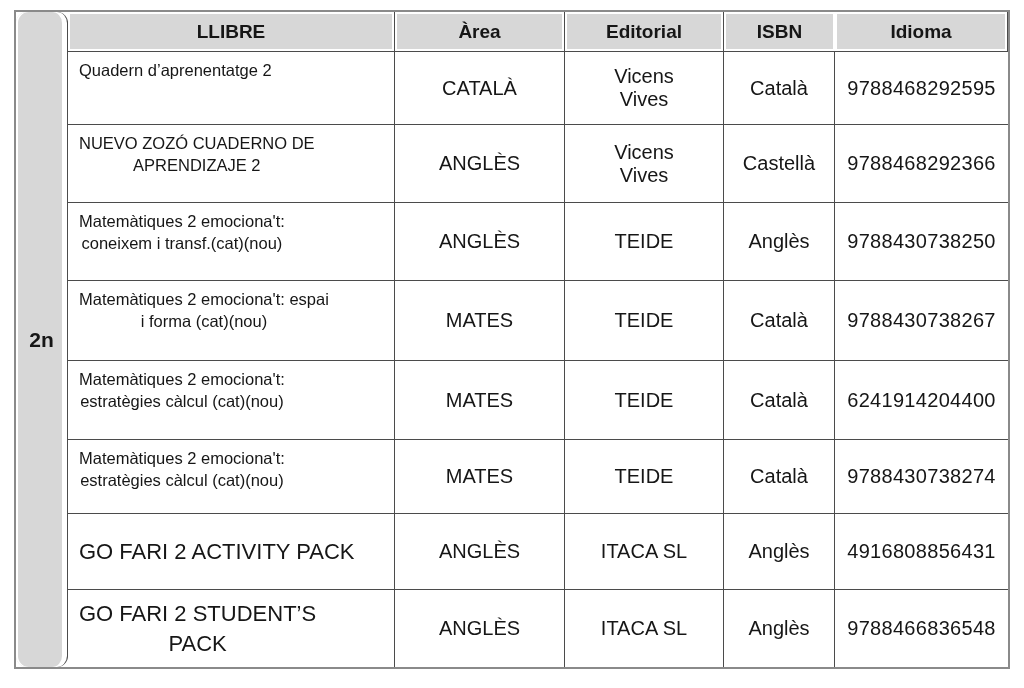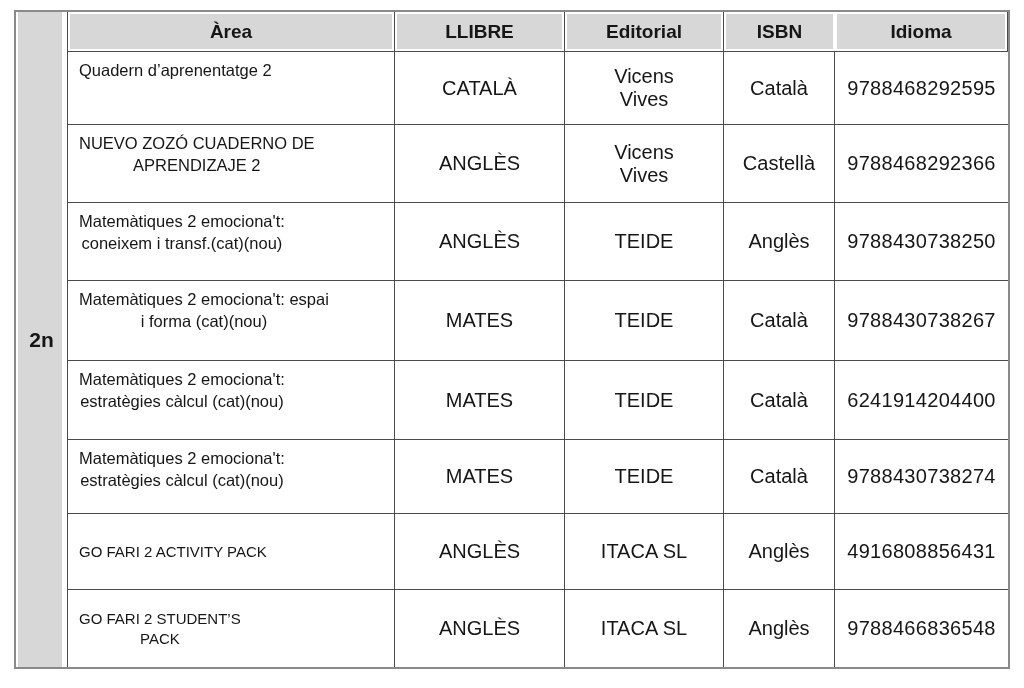--- a/index.html
+++ b/index.html
@@ -42,58 +42,59 @@
   
   .grade {
     grid-column: 1;
     grid-row: 1 / 10;
     background: var(--header-bg);
     box-shadow: inset -5px 0 0 #ffffff, inset 2px 0 0 #ffffff;
     border-right: 1.5px solid var(--border-inner);
     border-bottom: none;
     font-weight: bold;
     font-size: 21px;
+    border-radius: 11px;
   }
 
   .head {
     background: var(--header-bg);
     box-shadow: inset 0 0 0 2px #ffffff;
     font-weight: bold;
     font-size: 19px;
   }
 
   .llibre {
     justify-content: flex-start;
     align-items: flex-start;
     text-align: center;
     padding: 8px 10px 4px 11px;
     font-size: 16.5px;
     line-height: 1.32;
     white-space: pre-line;
   }
   .llibre.big {
-    font-size: 15px;
+    font-size: 22px;
     align-items: center;
     padding-top: 0;
     padding-bottom: 0;
   }
   .area, .editorial, .idioma { font-size: 20px; line-height: 1.15; }
   .editorial { white-space: pre-line; }
   .isbn { font-size: 20px; letter-spacing: 0.3px; }
 </style>
 </head>
 <body>
 
 <div class="page">
   <div class="booklist">
 
     <div class="cell grade">2n</div>
 
+    <div class="cell head">LLIBRE</div>
     <div class="cell head">Àrea</div>
-    <div class="cell head">LLIBRE</div>
     <div class="cell head">Editorial</div>
     <div class="cell head col-last">ISBN</div>
     <div class="cell head">Idioma</div>
 
     <div class="cell llibre">Quadern d’aprenentatge 2</div>
     <div class="cell area">CATALÀ</div>
     <div class="cell editorial">Vicens
 Vives</div>
     <div class="cell idioma">Català</div>
     <div class="cell isbn col-last">9788468292595</div>

